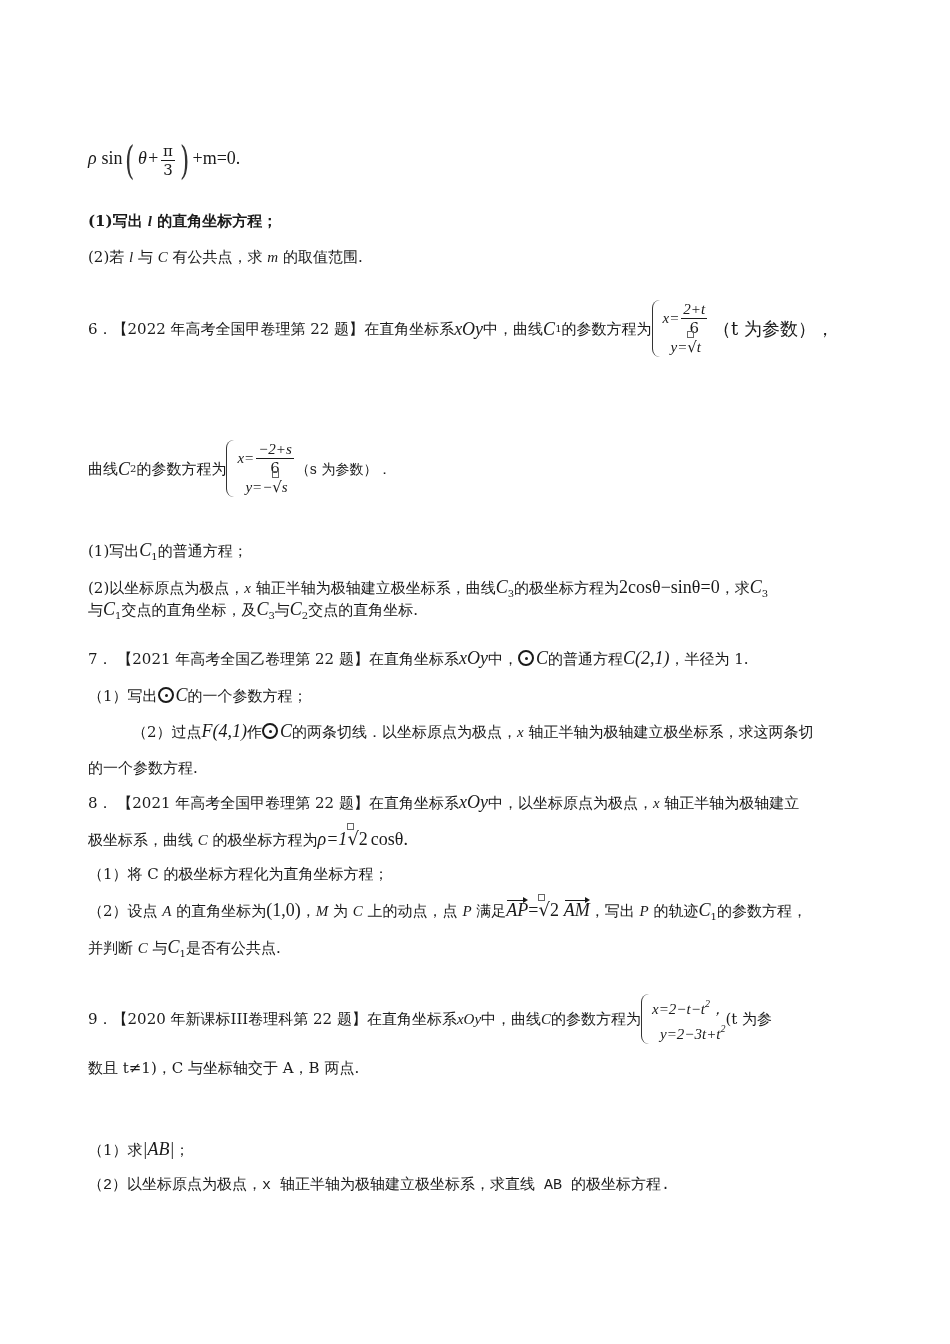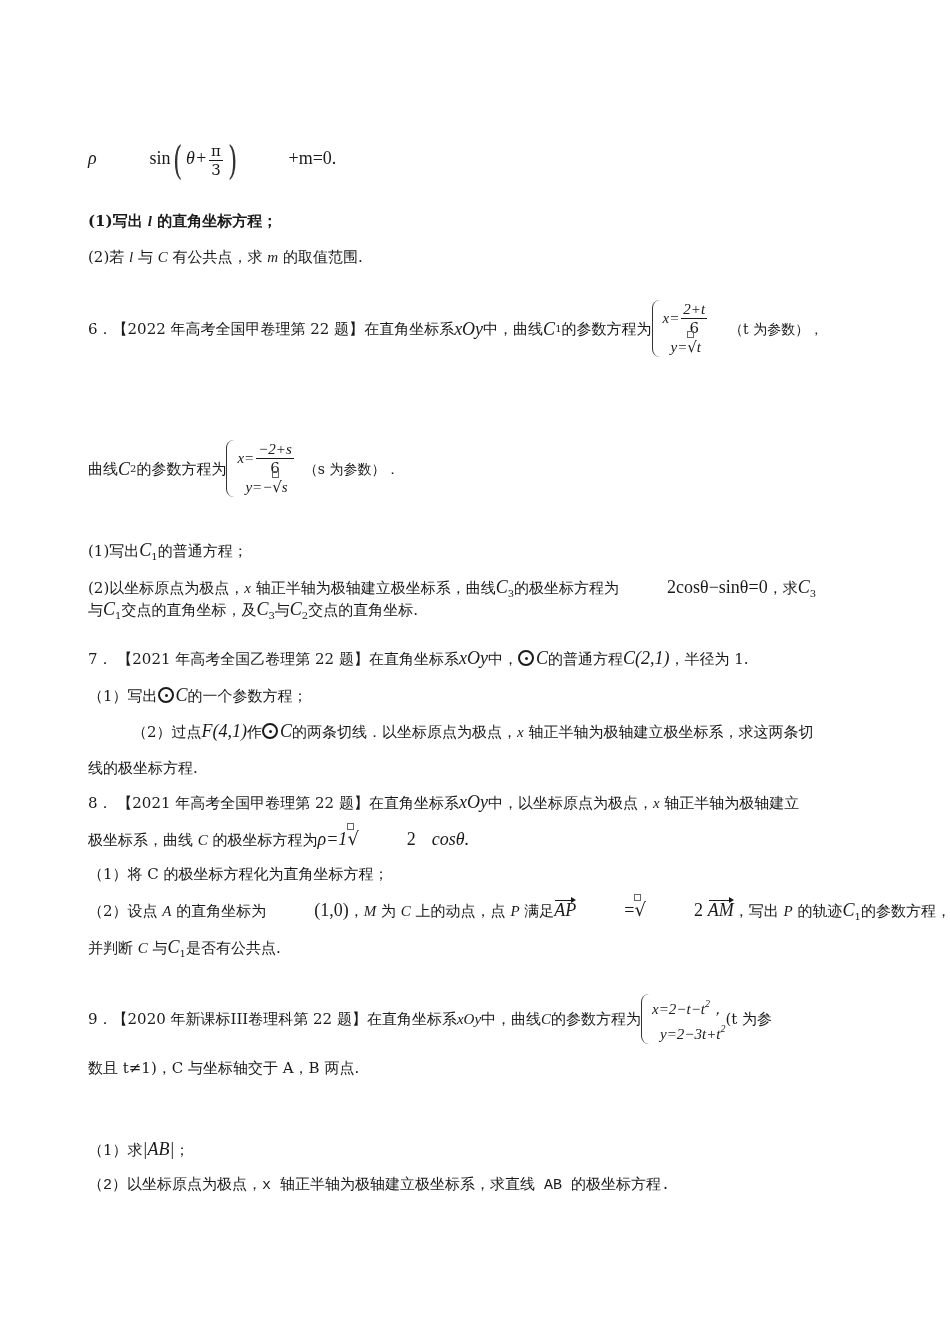--- a/index.html
+++ b/index.html
@@ -3,21 +3,21 @@
 <meta charset="utf-8">
 <style>
   html, body { margin: 0; padding: 0; background: #ffffff; }
   body {
     width: 950px; height: 1344px; position: relative; overflow: hidden;
     font-family: "DejaVu Serif", "Liberation Serif", serif;
     color: #1a1a1a; font-size: 15px;
   }
   .line { position: absolute; left: 88px; white-space: nowrap; line-height: 20px; }
   .i { font-style: italic; font-family: "Liberation Serif", "DejaVu Serif", serif; }
-  .m { font-family: "Liberation Serif", "DejaVu Serif", serif; margin-left: 48px; }
+  .m { font-family: "Liberation Serif", "DejaVu Serif", serif; }
   .sub { font-size: 10px; vertical-align: -4px; }
   .sup { font-size: 10px; vertical-align: 7px; }
   .big { font-size: 18px; }
   .frac { display: inline-flex; flex-direction: column; align-items: center; vertical-align: middle; margin: 0 2px; }
   .frac .num { border-bottom: 1px solid #1a1a1a; padding: 0 2px; line-height: 18px; }
   .frac .den { line-height: 18px; }
   .paren { font-size: 40px; font-weight: 100; line-height: 40px; vertical-align: middle; color:#333; transform: scaleX(0.6); display:inline-block; }
   .sys { display: inline-flex; align-items: center; vertical-align: middle; }
   .brace { width: 8px; border-left: 1px solid #333; border-radius: 8px 0 0 8px; align-self: stretch; margin-right: 2px; }
   .sys-rows { display: flex; flex-direction: column; }
@@ -61,39 +61,39 @@
   <span class="sys">
     <span class="brace"></span>
     <span class="sys-rows">
       <span class="sys-row"><span class="i">x=</span><span class="frac">
             <span class="num i">2+t</span>
             <span class="den">6</span>
           </span></span>
       <span class="sys-row" style="padding-left:8px;"><span class="i">y=</span><span class="root"><span class="idx"></span>√</span><span class="i">t</span></span>
     </span>
   </span>
-  <span style="font-size:14px; margin-left:20px;">（t 为参数），</span>
+  <span style="font-size:18px; margin-left:4px;">（t 为参数），</span>
 </div>
 
 <div class="line" style="top:440px; display:flex; align-items:center;">
   <span>曲线</span>
     <span class="i big">C</span>
     <span class="sub">2</span>
     <span>的参数方程为</span>
   <span class="sys">
     <span class="brace"></span>
     <span class="sys-rows">
       <span class="sys-row"><span class="i">x=</span><span class="frac">
             <span class="num i">−2+s</span>
             <span class="den">6</span>
           </span></span>
       <span class="sys-row" style="padding-left:8px;"><span class="i">y=−</span><span class="root"><span class="idx"></span>√</span><span class="i">s</span></span>
     </span>
   </span>
-  <span style="font-size:14px; margin-left:8px;">（s 为参数）．</span>
+  <span style="font-size:14px; ">（s 为参数）．</span>
 </div>
 
 <div class="line" style="top:540px;">
   <span>(1)写出</span><span class="i big">C</span><span class="sub">1</span><span>的普通方程；</span>
 </div>
 
 <div class="line" style="top:577px;">
   <span>(2)以坐标原点为极点，</span><span class="i">x</span><span> 轴正半轴为极轴建立极坐标系，曲线</span><span class="i big">C</span><span class="sub">3</span><span>的极坐标方程为</span><span class="m big">2cosθ−sinθ=0</span><span>，求</span><span class="i big">C</span><span class="sub">3</span>
 </div>
 
@@ -108,30 +108,30 @@
 
 <div class="line" style="top:685px;">
   <span>（1）写出</span><span class="circdot"></span><span class="i big">C</span><span>的一个参数方程；</span>
 </div>
 
 <div class="line" style="top:721px;margin-left:44px;">
   <span>（2）过点</span><span class="i big">F(4,1)</span><span>作</span><span class="circdot"></span><span class="i big">C</span><span>的两条切线．以坐标原点为极点，</span><span class="i">x</span><span> 轴正半轴为极轴建立极坐标系，求这两条切</span>
 </div>
 
 <div class="line" style="top:758px;">
-  <span>线的极坐标方程.</span>
+  <span>的一个参数方程.</span>
 </div>
 
 <div class="line" style="top:792px;">
   <span>8．</span>
   <span>【2021 年高考全国甲卷理第 22 题】</span><span>在直角坐标系</span><span class="i big">xOy</span><span>中，以坐标原点为极点，</span><span class="i">x</span><span> 轴正半轴为极轴建立</span>
 </div>
 
 <div class="line" style="top:829px;">
-  <span>极坐标系，曲线 </span><span class="i">C</span><span> 的极坐标方程为</span><span class="i big">ρ=1</span><span class="root big"><span class="idx"></span>√</span><span class="m big">2</span><span class="m big" style="margin-left:16px;font-style:italic;">cosθ.</span>
+  <span>极坐标系，曲线 </span><span class="i">C</span><span> 的极坐标方程为</span><span class="i big">ρ=1</span><span class="root big"><span class="idx"></span>√</span><span class="m big">2</span><span class="m big" style="margin-left:3px;">cosθ.</span>
 </div>
 
 <div class="line" style="top:864px;">
   <span>（1）将 C 的极坐标方程化为直角坐标方程；</span>
 </div>
 
 <div class="line" style="top:900px;">
   <span>（2）设点 </span><span class="i">A</span><span> 的直角坐标为</span><span class="m big">(1,0)</span><span>，</span><span class="i">M</span><span> 为 </span><span class="i">C</span><span> 上的动点，点 </span><span class="i">P</span><span> 满足</span><span class="i big vec">AP</span><span class="m big">=</span><span class="root big"><span class="idx"></span>√</span><span class="m big">2</span> <span class="i big vec">AM</span><span>，写出 </span><span class="i">P</span><span> 的轨迹</span><span class="i big">C</span><span class="sub">1</span><span>的参数方程，</span>
 </div>
 

